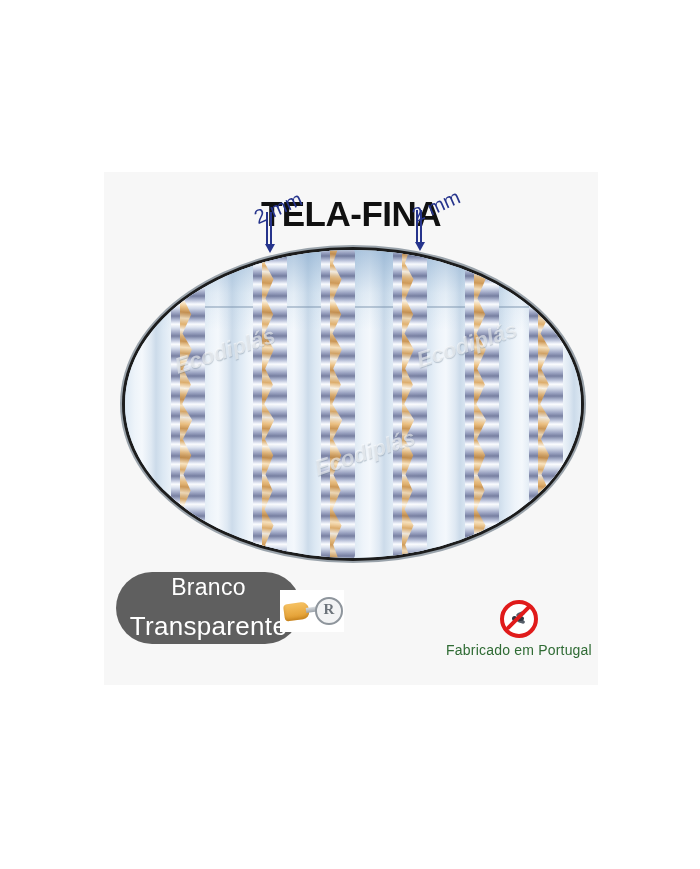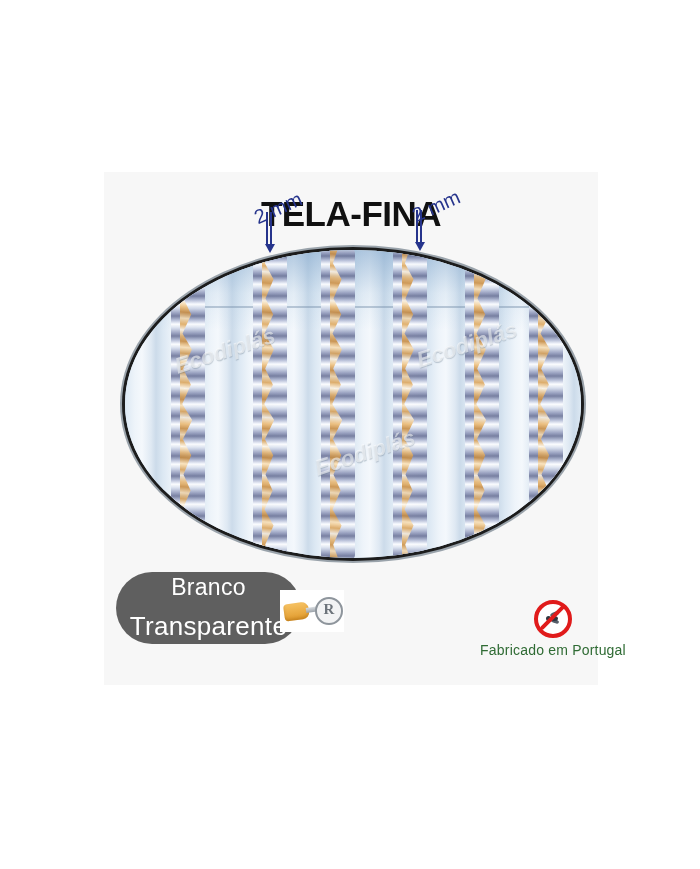--- a/index.html
+++ b/index.html
@@ -98,21 +98,21 @@
         background:linear-gradient(180deg,#f6c263,#e09a2c);border-radius:4px 7px 7px 4px;
         transform:rotate(-8deg);box-shadow:inset 0 -2px 3px rgba(150,90,10,.35);}
   #clip .neck{position:absolute;left:26px;top:17px;width:14px;height:5px;
         background:linear-gradient(180deg,#d9dde1,#9aa1a8);transform:rotate(-8deg);}
   #clip .rmark{position:absolute;left:35px;top:7px;width:24px;height:24px;
         border-radius:50%;border:2px solid #8e959c;color:#6d747b;
         font-size:15px;font-weight:bold;line-height:21px;text-align:center;
         background:#f2f3f4;font-family:"Liberation Serif",serif;}
 
   
-  #made{position:absolute;left:340px;top:428px;width:150px;text-align:center;margin-left:34px;}
+  #made{position:absolute;left:340px;top:428px;width:150px;text-align:center;}
   #no-mosquito{position:relative;width:38px;height:38px;margin:0 auto 4px;}
   #no-mosquito .ring{position:absolute;inset:0;border-radius:50%;
         border:4px solid #e01b1b;box-sizing:border-box;background:#ffffff;}
   #no-mosquito .slash{position:absolute;left:2px;top:15px;width:34px;height:4px;
         background:#e01b1b;transform:rotate(-45deg);border-radius:2px;}
   #no-mosquito .bug{position:absolute;left:11px;top:13px;width:16px;height:11px;}
   #no-mosquito .bug .th{position:absolute;left:5px;top:3px;width:8px;height:5px;
         background:#2f3640;border-radius:50%;}
   #no-mosquito .bug .hd{position:absolute;left:1px;top:3px;width:5px;height:5px;
         background:#2f3640;border-radius:50%;}

